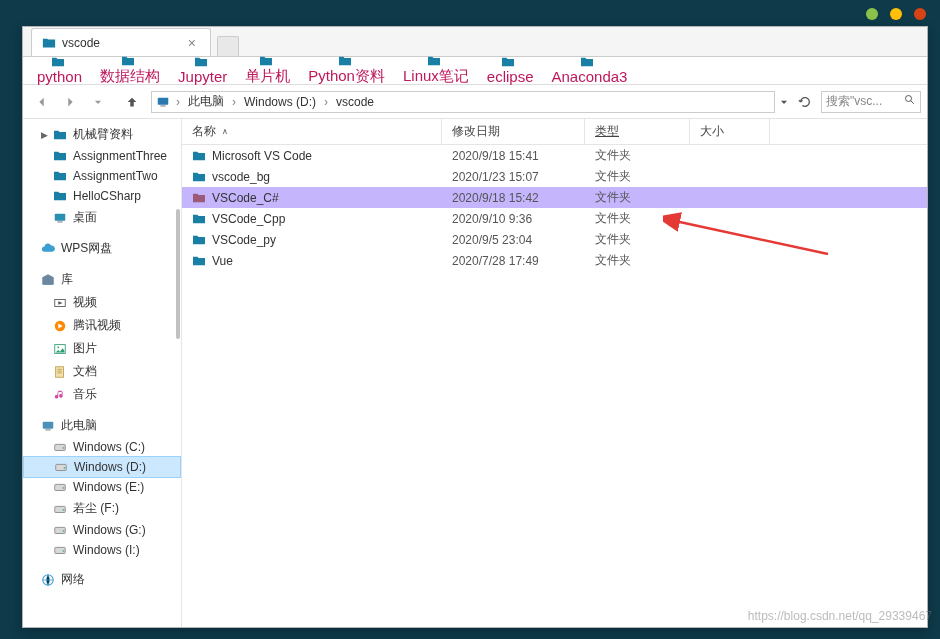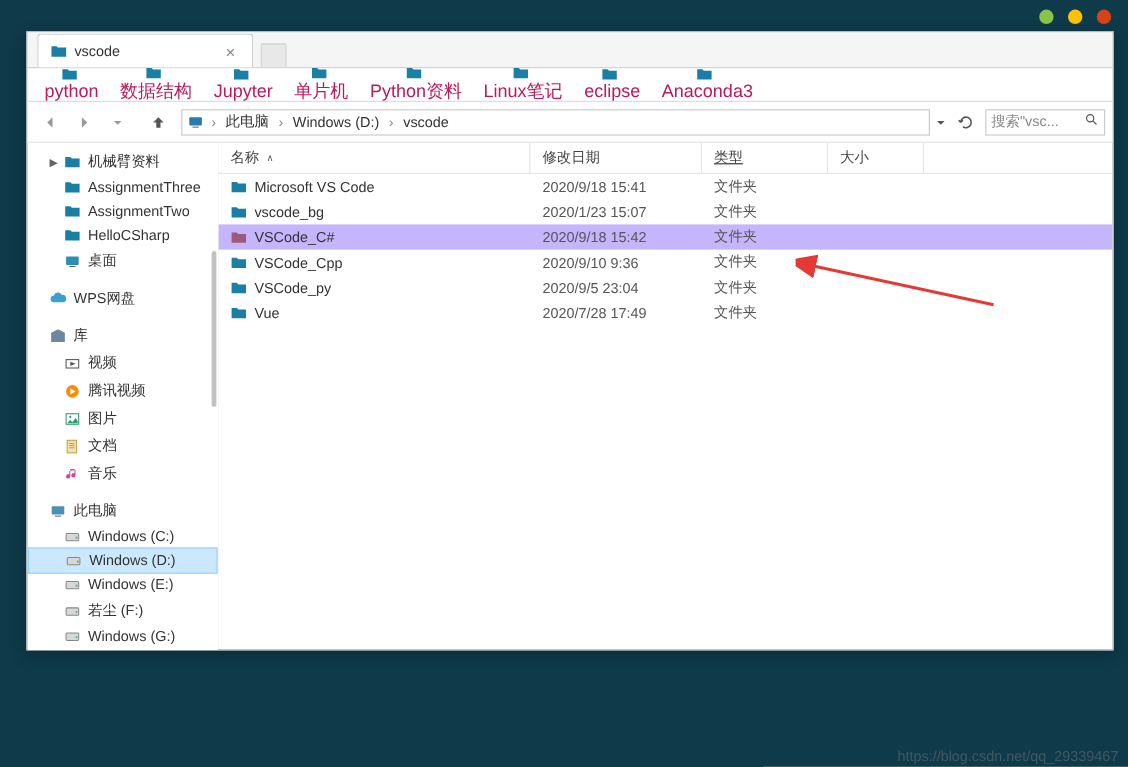--- a/index.html
+++ b/index.html
@@ -2,21 +2,21 @@
 <html><head>
 <meta charset="utf-8">
 <style>
 * { margin: 0; padding: 0; box-sizing: border-box; font-family: "Microsoft YaHei", "Segoe UI", Arial, sans-serif; }
 body { background: #0e3a4a; width: 940px; height: 639px; overflow: hidden; position: relative; }
 .titlebar-dots { position: absolute; top: 8px; right: 14px; display: flex; gap: 12px; }
 .dot { width: 12px; height: 12px; border-radius: 50%; }
 .dot.green { background: #8bc34a; }
 .dot.yellow { background: #ffc107; }
 .dot.red { background: #d84315; }
-.window { position: absolute; top: 26px; left: 22px; width: 906px; height: 516px; background: #fff; border: 1px solid #b3b3b3; box-shadow: 0 4px 12px rgba(0,0,0,0.25); display: flex; flex-direction: column; }
+.window { position: absolute; top: 26px; left: 22px; width: 906px; height: 602px; background: #fff; border: 1px solid #b3b3b3; box-shadow: 0 4px 12px rgba(0,0,0,0.25); display: flex; flex-direction: column; }
 .tabstrip { height: 30px; background: #f5f5f5; display: flex; align-items: flex-end; border-bottom: 1px solid #ccc; }
 .tab { height: 28px; min-width: 180px; background: #fff; border: 1px solid #ccc; border-bottom: none; border-radius: 3px 3px 0 0; margin-left: 8px; display: flex; align-items: center; padding: 0 10px; position: relative; }
 .tab-folder-icon { width: 14px; height: 14px; margin-right: 6px; }
 .tab-title { font-size: 12px; color: #333; flex: 1; }
 .tab-close { font-size: 14px; color: #888; cursor: pointer; padding: 0 4px; }
 .newtab { width: 22px; height: 20px; background: #e8e8e8; border: 1px solid #ccc; border-bottom: none; margin-left: 6px; border-radius: 2px 2px 0 0; }
 .bookmarks { height: 28px; background: #fff; border-bottom: 1px solid #ddd; display: flex; align-items: center; padding-left: 6px; gap: 2px; }
 .bookmark { display: flex; align-items: center; padding: 2px 8px; font-size: 15px; color: #be185d; cursor: pointer; flex-direction: column; }
 .bookmark svg { margin-right: 4px; }
 .addressbar { height: 34px; background: #fff; border-bottom: 1px solid #e3e3e3; display: flex; align-items: center; padding: 0 6px; gap: 4px; }
@@ -49,21 +49,21 @@
 .files { flex: 1; overflow: auto; }
 .file-row { height: 21px; display: flex; align-items: center; font-size: 12px; color: #333; }
 .file-row.selected { background: #c4b5fd; }
 .fc { padding: 0 10px; overflow: hidden; white-space: nowrap; }
 .fc-name { width: 260px; display: flex; align-items: center; }
 .fc-name svg { margin-right: 6px; }
 .fc-date { width: 143px; color: #555; }
 .fc-type { width: 105px; color: #555; }
 .fc-size { width: 80px; }
 .arrow-annotation { position: absolute; top: 182px; left: 640px; pointer-events: none; }
-.watermark { position: absolute; bottom: 2px; right: 8px; font-size: 12px; color: rgba(120,120,120,0.5); }
+.watermark { position: absolute; bottom: 16px; right: 8px; font-size: 12px; color: rgba(120,120,120,0.5); }
 </style>
 </head>
 <body>
 
 <div class="titlebar-dots">
   <div class="dot green"></div>
   <div class="dot yellow"></div>
   <div class="dot red"></div>
 </div>
 

